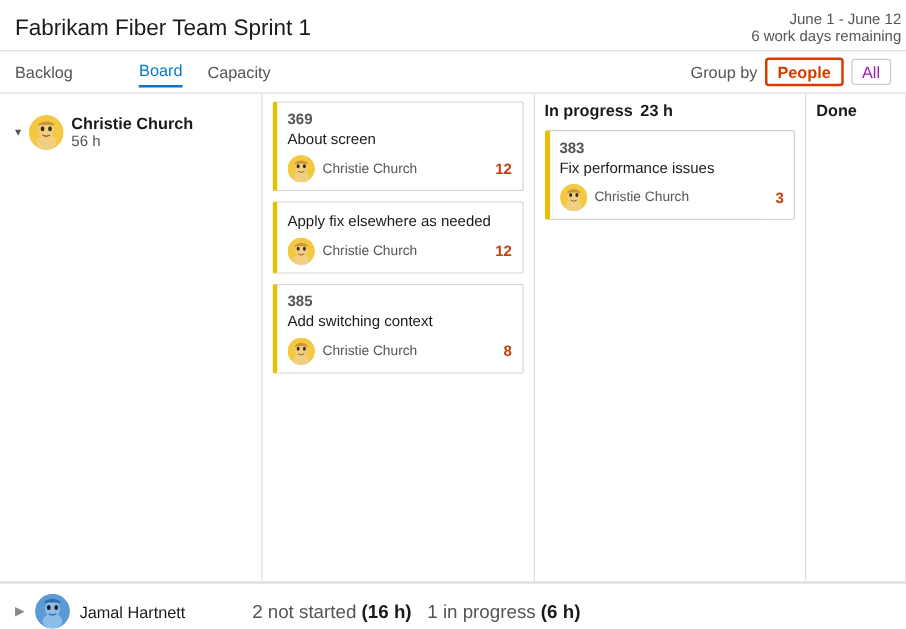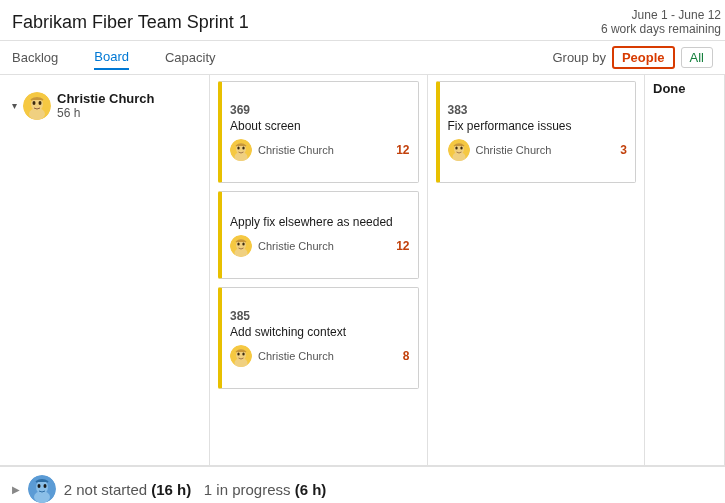--- a/index.html
+++ b/index.html
@@ -4,45 +4,45 @@
   <style>
     * { box-sizing: border-box; margin: 0; padding: 0; }
     body { font-family: 'Segoe UI', Arial, sans-serif; font-size: 13px; background: #fff; width: 725px; height: 503px; overflow: hidden; color: #333; }
 
     .header { display: flex; align-items: center; justify-content: space-between; padding: 8px 4px 4px 12px; border-bottom: 1px solid #e0e0e0; }
     .header-title { font-size: 18px; font-weight: 400; color: #1a1a1a; }
     .header-sprint { text-align: right; font-size: 12px; color: #555; }
     .header-sprint .dates { color: #555; }
     .header-sprint .days { color: #555; }
 
-    .nav-bar { display: flex; align-items: center; padding: 4px 12px; border-bottom: 1px solid #e0e0e0; gap: 36px; }
+    .nav-bar { display: flex; align-items: center; padding: 4px 12px; border-bottom: 1px solid #e0e0e0; gap: 20px; }
     .nav-item { font-size: 13px; color: #555; cursor: pointer; padding: 4px 0; text-decoration: none; }
-    .nav-item.active { color: #0078d4; border-bottom: 2px solid #0078d4; }
+    .nav-item.active { color: #0078d4; border-bottom: 2px solid #0078d4; margin-left: 33px; }
     .nav-right { margin-left: auto; display: flex; align-items: center; gap: 6px; }
     .group-by-label { font-size: 13px; color: #555; }
     .btn-people { font-size: 13px; padding: 2px 8px; border: 2px solid #d83b01; border-radius: 3px; color: #d83b01; background: #fff; cursor: pointer; font-weight: 600; }
-    .btn-all { font-size: 13px; padding: 2px 8px; border: 1px solid #ccc; border-radius: 3px; color: #15803d; background: #fff; cursor: pointer; }
+    .btn-all { font-size: 13px; padding: 2px 8px; border: 1px solid #ccc; border-radius: 3px; color: #a21caf; background: #fff; cursor: pointer; }
 
     .left-panel { width: 210px; min-width: 210px; border-right: 1px solid #e0e0e0; padding: 10px 8px; }
     .person-row { display: flex; align-items: center; gap: 6px; padding: 6px 4px; }
     .collapse-icon { color: #555; font-size: 10px; }
     .person-info { flex: 1; }
     .person-name { font-size: 13px; font-weight: 600; color: #1a1a1a; }
     .person-hours { font-size: 12px; color: #555; }
 
     .columns-area { display: flex; flex: 1; overflow: hidden; }
 
     .column { flex: 1; border-right: 1px solid #e0e0e0; padding: 6px 8px; min-width: 180px; }
     .column.done { flex: 0 0 80px; min-width: 80px; }
 
     .col-header { font-size: 13px; font-weight: 600; margin-bottom: 8px; display: flex; gap: 6px; align-items: baseline; }
     .col-title { color: #1a1a1a; }
     .col-hours { font-size: 13px; color: #1a1a1a; }
 
-    .card { background: #fff; border: 1px solid #d0d0d0; border-left: 4px solid #e8c000; margin-bottom: 8px; padding: 21px 8px; border-radius: 2px; }
+    .card { background: #fff; border: 1px solid #d0d0d0; border-left: 4px solid #e8c000; margin-bottom: 8px; padding: 6px 8px; border-radius: 2px; }
     .card-id { font-size: 12px; color: #555; font-weight: 600; }
     .card-title { font-size: 12px; color: #1a1a1a; margin: 2px 0 6px 0; }
     .card-footer { display: flex; align-items: center; gap: 6px; }
     .card-person { font-size: 11px; color: #555; flex: 1; }
     .card-num { font-size: 12px; color: #c2410c; font-weight: 600; }
 
     .bottom-section { border-top: 2px solid #e0e0e0; }
     .member-row { display: flex; align-items: center; padding: 8px 12px; border-bottom: 1px solid #e8e8e8; gap: 8px; min-height: 40px; }
     .member-row:last-child { border-bottom: none; }
     .expand-btn { color: #888; font-size: 10px; cursor: pointer; }
@@ -159,20 +159,24 @@
               <path d="M6 7 Q11 3 16 7" stroke="#c8973a" stroke-width="1.5" fill="#c8973a"></path>
             </svg>
           </div>
           <span class="card-person">Christie Church</span>
           <span class="card-num">8</span>
         </div>
       </div>
     </div>
 
     <div class="column">
+      <div class="col-header">
+        <span class="col-title">In progress</span>
+        <span class="col-hours">23 h</span>
+      </div>
 
       <div class="card">
         <div class="card-id">383</div>
         <div class="card-title">Fix performance issues</div>
         <div class="card-footer">
           <div class="face-sm">
             <svg width="22" height="22" viewBox="0 0 22 22">
               <circle cx="11" cy="11" r="11" fill="#f5c842"></circle>
               <ellipse cx="11" cy="10" rx="5" ry="5.5" fill="#f0d080"></ellipse>
               <ellipse cx="11" cy="18" rx="6.5" ry="5" fill="#f0d080"></ellipse>
@@ -205,19 +209,20 @@
       <svg width="28" height="28" viewBox="0 0 28 28">
         <circle cx="14" cy="14" r="14" fill="#5b9bd5"></circle>
         <ellipse cx="14" cy="12" rx="6" ry="7" fill="#8bbfe8"></ellipse>
         <ellipse cx="14" cy="22" rx="8" ry="6" fill="#8bbfe8"></ellipse>
         <ellipse cx="11" cy="11" rx="1.5" ry="2" fill="#1a1a1a"></ellipse>
         <ellipse cx="17" cy="11" rx="1.5" ry="2" fill="#1a1a1a"></ellipse>
         <path d="M11 16 Q14 18 17 16" stroke="#2e6da4" stroke-width="1" fill="none"></path>
         <path d="M8 7 Q14 3 20 7" stroke="#2e6da4" stroke-width="2" fill="#2e6da4"></path>
       </svg>
     </div>
+    <span class="member-name">Jamal Hartnett</span>
     <span class="member-stats">
       <span>2 not started</span>&nbsp;<b>(16 h)</b>&nbsp;&nbsp;
       <span>1 in progress</span>&nbsp;<b>(6 h)</b>
     </span>
   </div>
 
 </div>
 
 </body></html>

